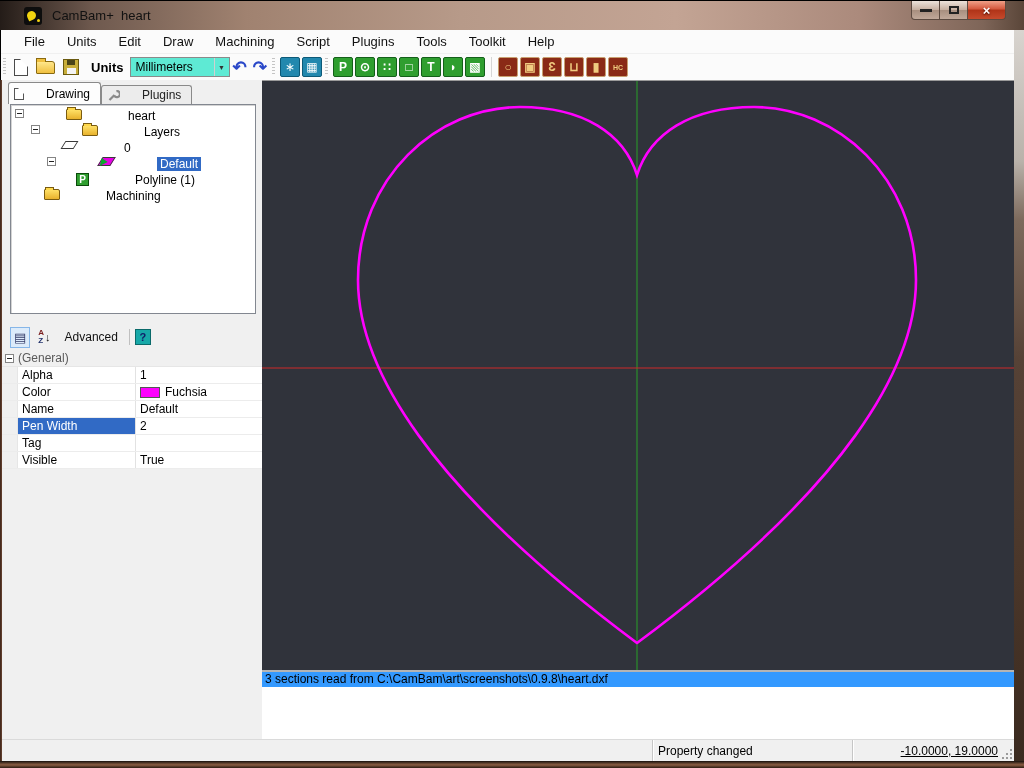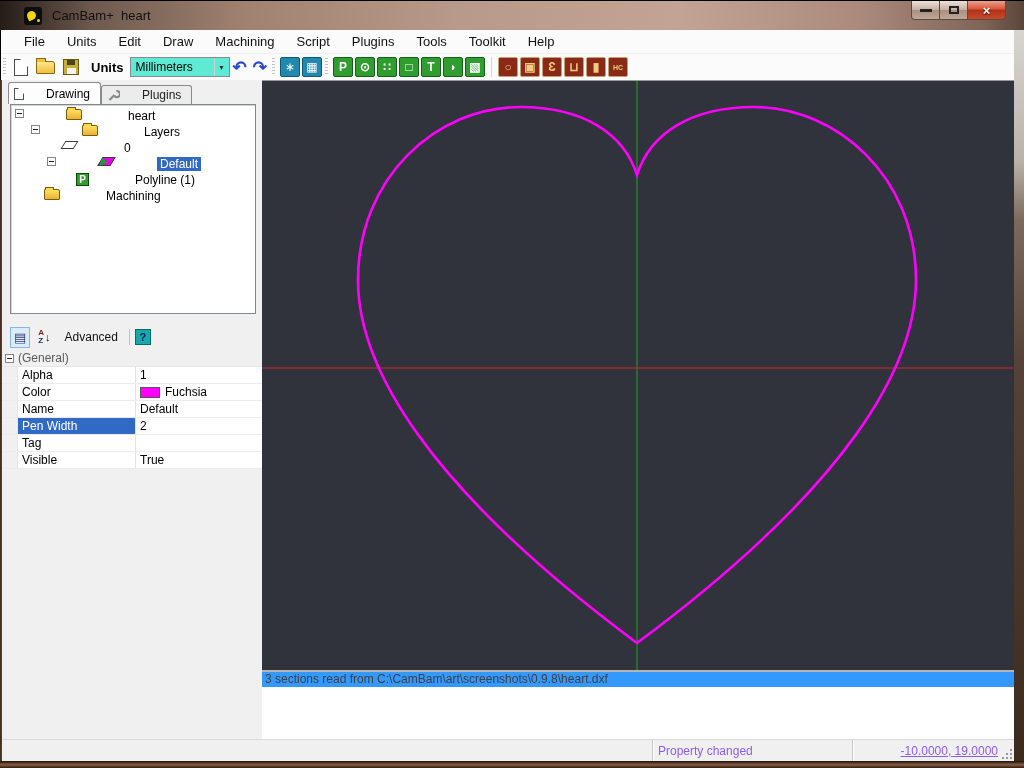--- a/index.html
+++ b/index.html
@@ -119,24 +119,24 @@
   .pcell-v { flex:1; display:flex; align-items:center; padding-left:4px; gap:5px; }
   .prow.selected .pcell-l { background:#316ac5; color:#fff; }
   .swatch { width:20px; height:11px; border:1px solid #555; flex:none; }
 
   
   #canvas { position:absolute; left:262px; top:80px; width:752px; height:590px; background:#30333b;
     border-top:1px solid #9a9a9a; }
   #canvas svg { position:absolute; inset:0; }
   #log-area { position:absolute; left:262px; top:670px; width:752px; height:69px; background:#fff;
     border-top:2px solid #b4b4b4; }
-  #log-line { height:15px; background:#3399ff; color:#404040; font-size:12px; line-height:15px; padding-left:3px;
+  #log-line { height:15px; background:#3399ff; color:#000000; font-size:12px; line-height:15px; padding-left:3px;
     white-space:nowrap; overflow:hidden; }
   #statusbar { position:absolute; left:2px; top:739px; width:1012px; height:22px; background:#f0f0f0;
-    border-top:1px solid #dadada; display:flex; font-size:12px; color:#8b5cf6; }
+    border-top:1px solid #dadada; display:flex; font-size:12px; color:#000000; }
   .spanel { height:100%; display:flex; align-items:center; }
   .spanel.left { width:650px; }
   .spanel.mid { width:200px; border-left:1px solid #c6c6c6; box-shadow:inset 1px 0 0 #fff; padding-left:5px; }
   .spanel.right { flex:1; border-left:1px solid #c6c6c6; box-shadow:inset 1px 0 0 #fff;
     justify-content:flex-end; padding-right:16px; position:relative;text-decoration:underline; }
   .grip-corner { position:absolute; right:1px; bottom:1px; width:13px; height:13px;
     background:
       radial-gradient(circle at 11px 3px,#9a9a9a 1.2px,transparent 1.5px),
       radial-gradient(circle at 11px 7px,#9a9a9a 1.2px,transparent 1.5px),
       radial-gradient(circle at 7px 7px,#9a9a9a 1.2px,transparent 1.5px),

